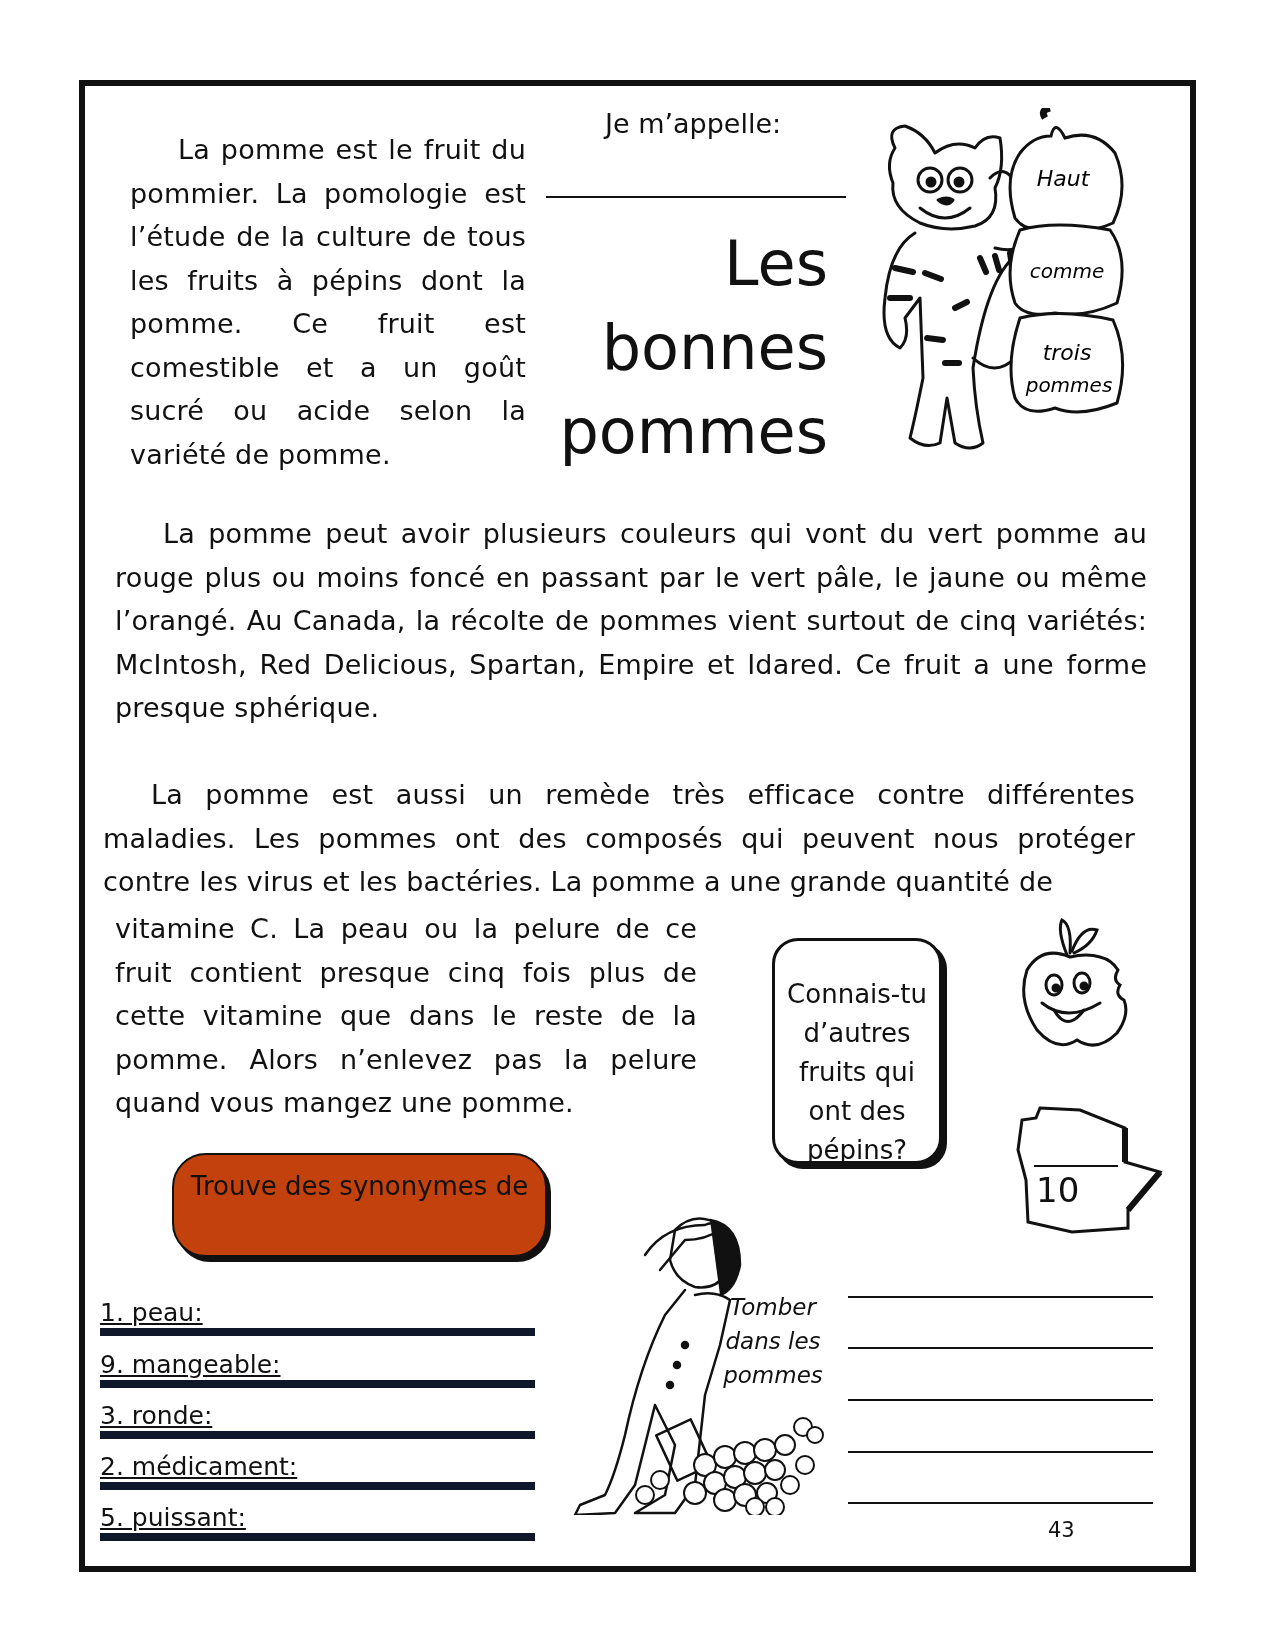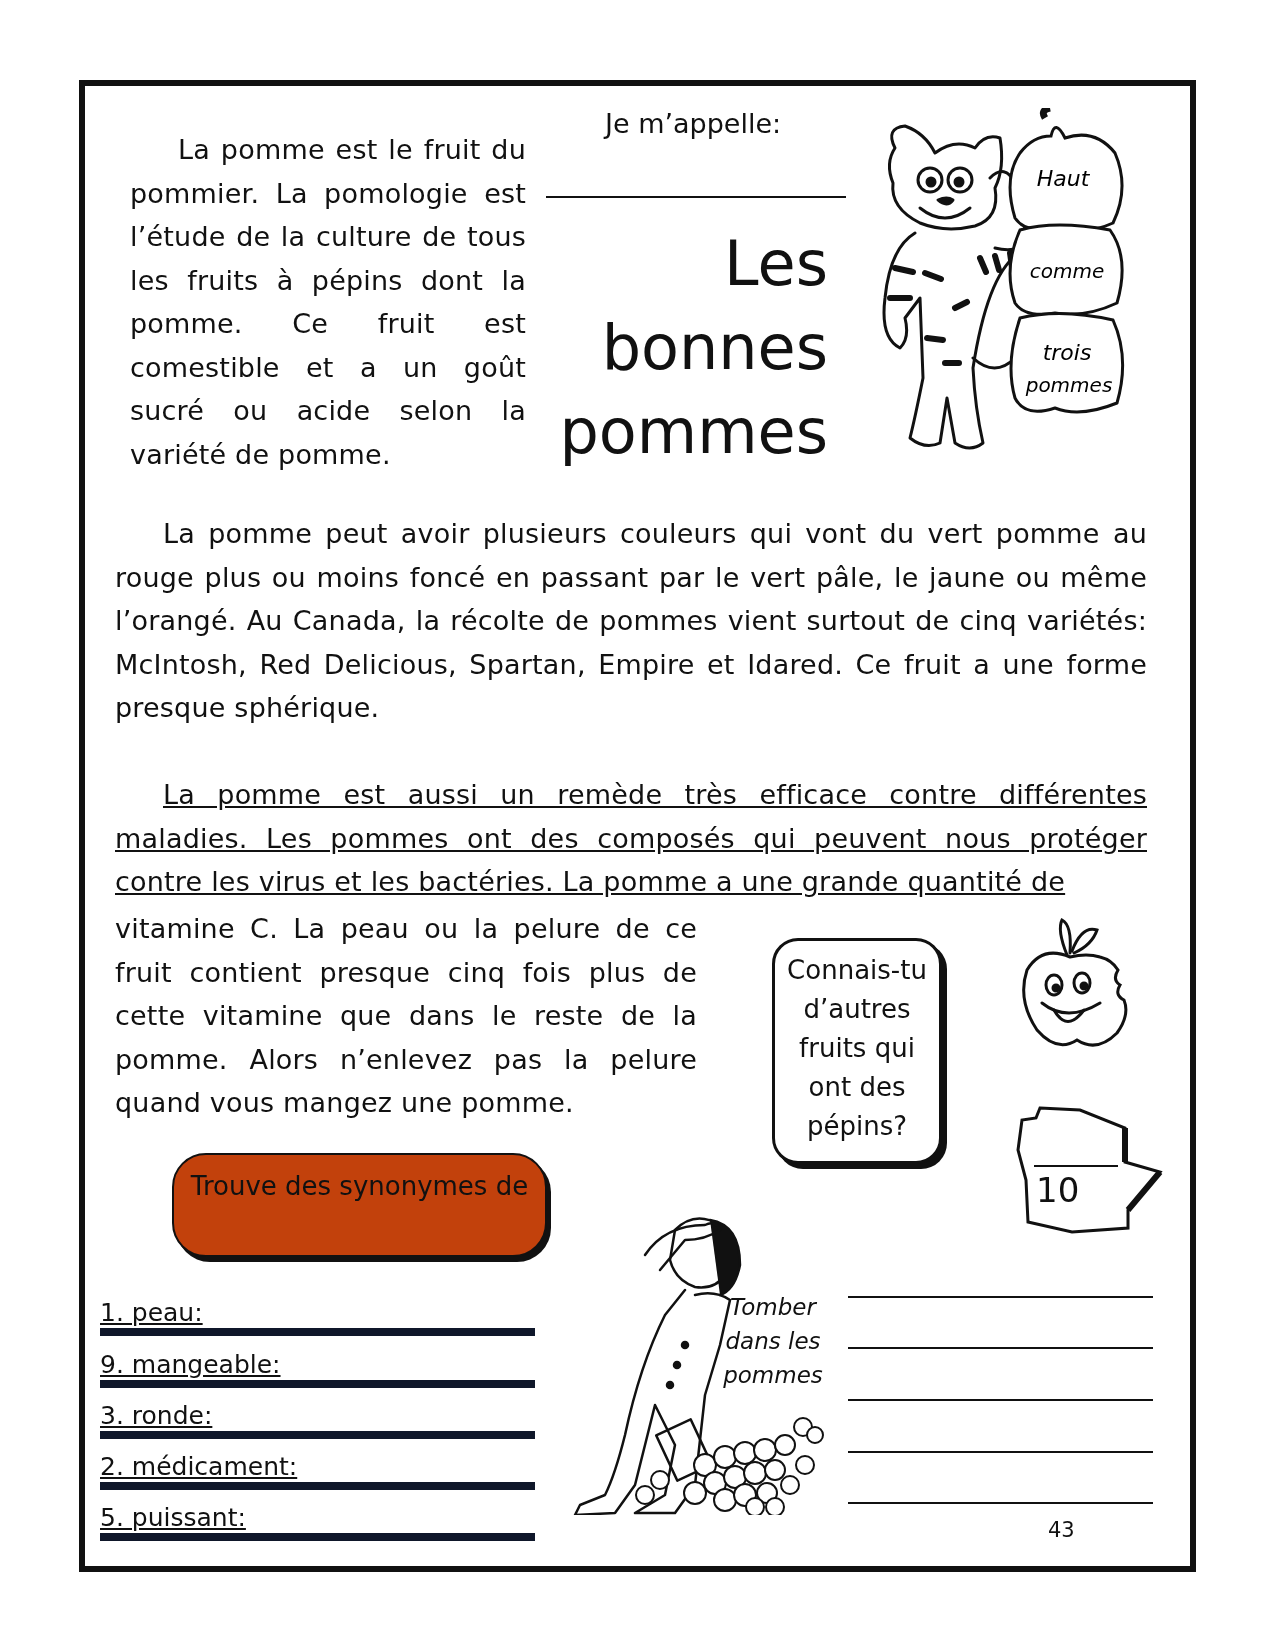--- a/index.html
+++ b/index.html
@@ -5,28 +5,28 @@
   html, body { margin:0; padding:0; background:#ffffff; }
   body { width:1275px; height:1651px; position:relative; overflow:hidden;
          font-family:"DejaVu Sans", sans-serif; color:#111; }
   .frame { position:absolute; left:79px; top:80px; width:1105px; height:1480px;
            border:6px solid #111; box-sizing:content-box; }
   .abs { position:absolute; }
   .para { position:absolute; font-size:27px; line-height:43.5px; text-align:justify; letter-spacing:0.2px; }
   .para .indent { display:inline-block; width:48px; }
   .intro { left:130px; top:128px; width:396px; }
   .p2 { left:115px; top:512px; width:1032px; }
-  .p3 { left:115px; top:773px; width:1032px;text-decoration:underline; }
+  .p3 { left:103px; top:773px; width:1032px; }
   .p3b { left:115px; top:887px; width:582px;margin-top:20px; }
   .name-label { left:605px; top:108px; font-size:27px; }
   .name-line { left:546px; top:196px; width:300px; border-top:2px solid #111; }
   .title { left:548px; top:222px; width:280px; text-align:right; font-size:62px; line-height:84px; }
   .qbox { left:772px; top:938px; width:170px; height:226px; border:3px solid #111; border-radius:26px;
           box-shadow:5px 5px 0 #111; text-align:center; font-size:26px; line-height:39px;
-          box-sizing:border-box; padding-top:10px; background:#fff; }
+          box-sizing:border-box; padding-top:34px; background:#fff; }
   .sbox { left:172px; top:1153px; width:375px; height:104px; border:2.5px solid #111; border-radius:34px;
           box-shadow:4px 5px 0 #111; text-align:center; font-size:26px; line-height:38px;
           box-sizing:border-box; padding-top:12px; background:#c2410c; }
   .syn-item { position:absolute; left:100px; width:435px; font-size:25px; line-height:30px;
               border-bottom:8px solid #0f172a; }
   .syn-item span { text-decoration:underline; }
   .ans-line { position:absolute; left:848px; width:305px; border-top:2.5px solid #111; }
   .page-num { left:1048px; top:1518px; font-size:21px; }
   .score { left:1010px; top:1100px; width:160px; height:140px; }
   .score-val { position:absolute; left:1036px; top:1170px; width:80px; font-size:34px; }

